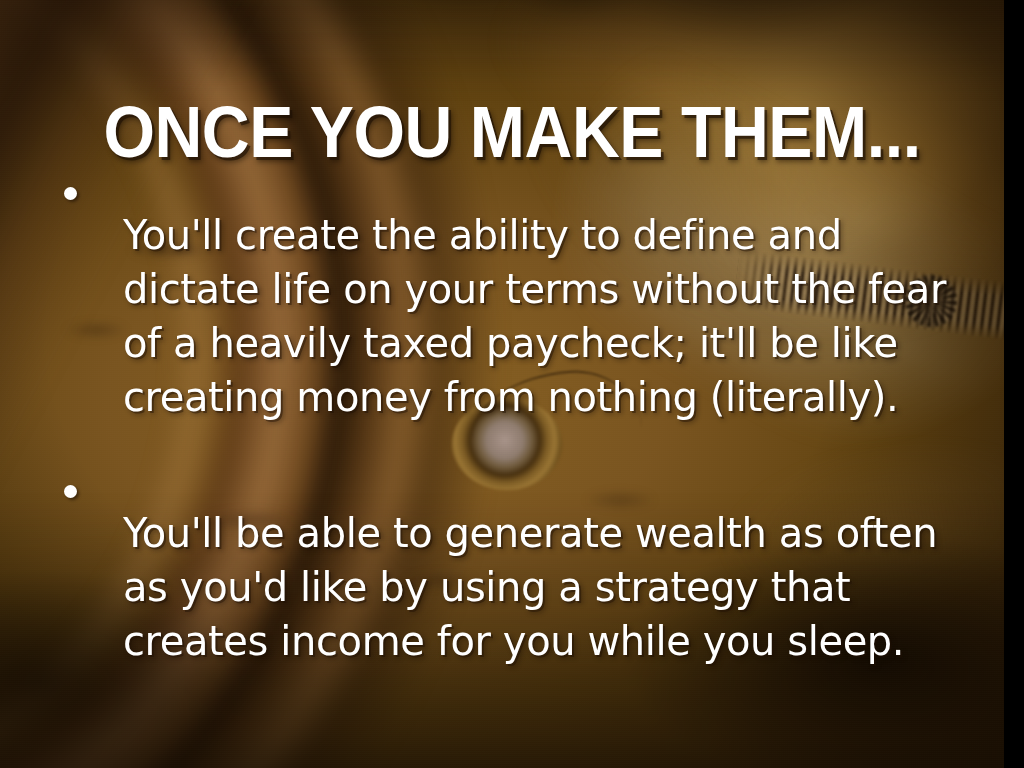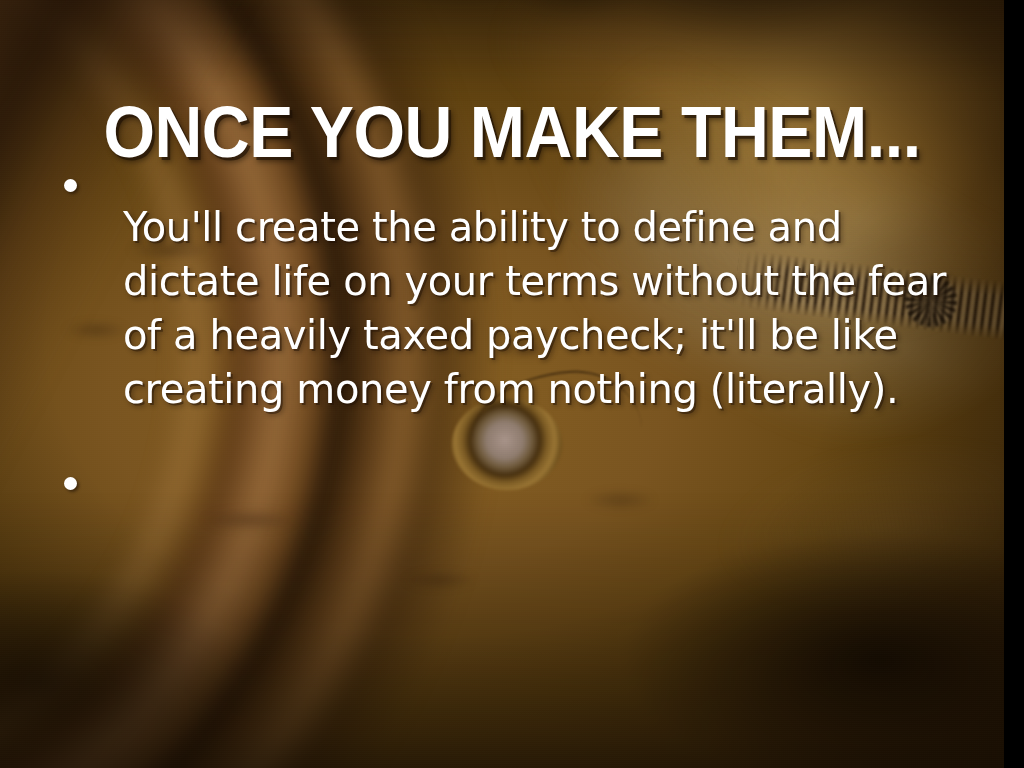--- a/index.html
+++ b/index.html
@@ -261,21 +261,21 @@
     transform-origin: 50% 50%;
     text-shadow:
       3px 3px 0 rgba(28,15,4,0.60),
       4px 5px 6px rgba(20,10,2,0.45);
     white-space: nowrap;
   }
 
   #bullets {
     position: absolute;
     left: 52px;
-    top: 160px;
+    top: 168px;
     width: 900px;
   }
 
   .bullet-row {
     display: flex;
     align-items: flex-start;
     margin-bottom: 2px;
   }
 
   .bullet-dot {
@@ -329,17 +329,18 @@
 
     <div id="bullets">
 
       <div class="bullet-row">
         <span class="bullet-dot"></span>
         <p class="bullet-text">You'll create the ability to define and dictate life on your terms without the fear of a heavily taxed paycheck; it'll be like creating money from nothing (literally).</p>
       </div>
 
       <div class="bullet-row">
         <span class="bullet-dot"></span>
+        <p class="bullet-text">You'll be able to generate wealth as often as you'd like by using a strategy that creates income for you while you sleep.</p>
       </div>
 
     </div>
   </div>
 </div>
 
 </body></html>

